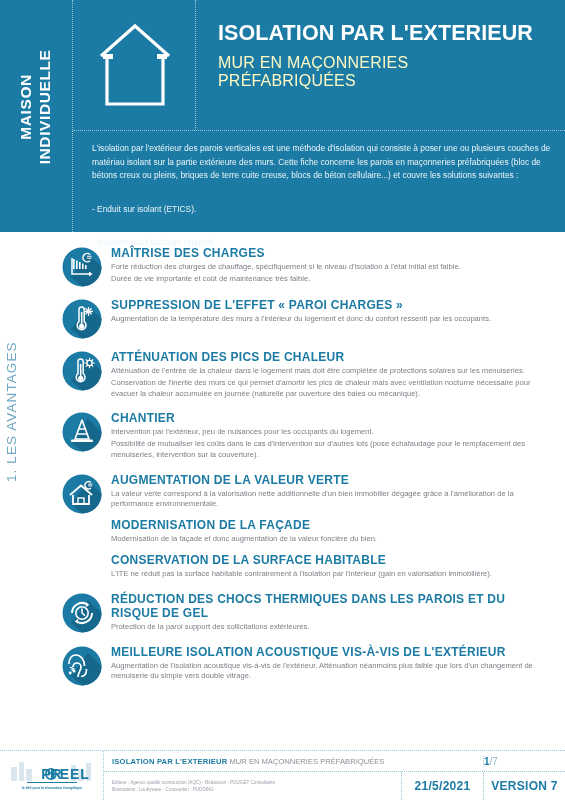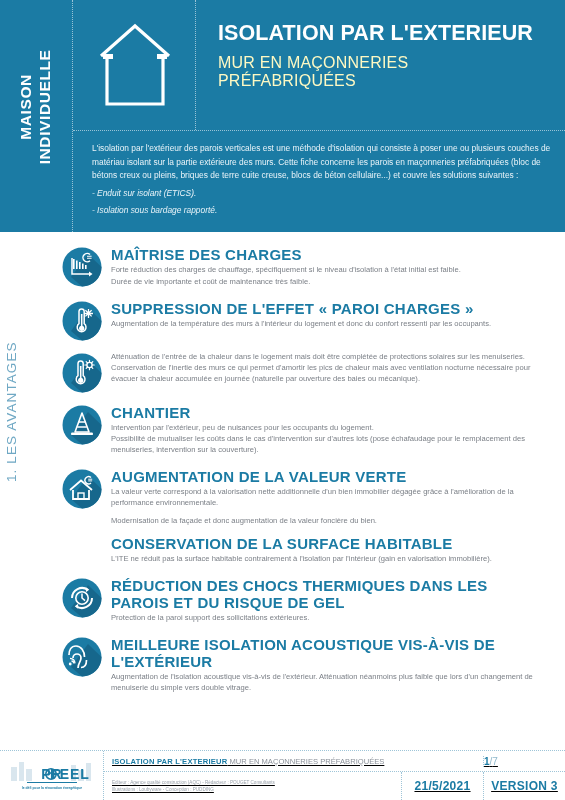--- a/index.html
+++ b/index.html
@@ -71,21 +71,21 @@
     border-top: 1px dotted rgba(255,255,255,.55);
   }
   .intro {
     position: absolute;
     left: 92px; right: 2px; top: 142px;
     color: #eaf4f9;
     font-size: 8.4px;
     line-height: 1.62;
   }
   .intro p { margin: 0; }
-  .intro p.bullet { margin-top: 4px; font-style: italic; }
+  .intro p.bullet { margin-top: 20px; }
 
   
   .body-wrap { position: relative; height: 518px; }
   .section-label {
     position: absolute;
     left: 4px; top: 250px;
     transform: rotate(-90deg);
     transform-origin: left top;
     white-space: nowrap;
     color: #6fa8c4;
@@ -100,21 +100,21 @@
     margin-bottom: 11px;
   }
   .adv .icon-col {
     flex: 0 0 46px;
     padding-top: 1px;
   }
   .adv .txt-col { flex: 1; padding-left: 3px; }
 
   .adv-h {
     color: #1b7ba4;
-    font-size: 15px;
+    font-size: 12px;
     font-weight: bold;
     letter-spacing: .25px;
     margin-bottom: 2px;
   }
   .adv-p {
     color: #7a7f86;
     font-size: 7.6px;
     line-height: 1.42;
     margin-bottom: 1px;
   }
@@ -129,21 +129,21 @@
     height: 50px;
     border-top: 1px dotted #9ec5d8;
   }
   .footer-inner { display: flex; height: 100%; }
   .logo-cell {
     flex: 0 0 104px;
     border-right: 1px dotted #9ec5d8;
     position: relative;
   }
   .logo { position:absolute; left: 9px; top: 6px; }
-  .foot-right { flex: 1; display: flex; flex-direction: column; text-decoration: underline; }
+  .foot-right { flex: 1; display: flex; flex-direction: column; }
   .foot-top {
     display: flex;
     height: 21px;
     align-items: center;
     border-bottom: 1px dotted #9ec5d8;
   }
   .foot-top-title {
     flex: 1;
     padding-left: 8px;
     font-size: 7.6px;
@@ -279,20 +279,21 @@
             <path d="M16 10.5a2.6 2.6 0 0 1 5.2 0v12.2a4.4 4.4 0 1 1-5.2 0z" fill="none" stroke="#fff" stroke-width="1.5"></path>
             <rect x="17.9" y="13" width="1.6" height="12" fill="#fff"></rect>
             <circle cx="18.7" cy="27.3" r="2.6" fill="#fff"></circle>
             <circle cx="27.5" cy="12" r="2.6" fill="none" stroke="#fff" stroke-width="1.4"></circle>
             <g stroke="#fff" stroke-width="1.2" stroke-linecap="round">
               <path d="M27.5 7.3v1.8M27.5 14.9v1.8M22.8 12h1.8M30.4 12h1.8M24.2 8.7l1.3 1.3M29.5 14l1.3 1.3M30.8 8.7l-1.3 1.3M25.5 14l-1.3 1.3"></path>
             </g>
           </svg>
         </div>
         <div class="txt-col">
+          <div class="adv-h">ATTÉNUATION DES PICS DE CHALEUR</div>
           <div class="adv-p">Atténuation de l'entrée de la chaleur dans le logement mais doit être complétée de protections solaires sur les menuiseries.</div>
           <div class="adv-p">Conservation de l'inertie des murs ce qui permet d'amortir les pics de chaleur mais avec ventilation nocturne nécessaire pour évacuer la chaleur accumulée en journée (naturelle par ouverture des baies ou mécanique).</div>
         </div>
       </div>
 
       <div class="adv">
         <div class="icon-col">
           <svg class="circ" viewBox="0 0 40 40">
             <circle cx="20" cy="20" r="19.5" fill="#1b7ba4"></circle>
             <path d="M20 39.5A19.5 19.5 0 0 0 39.5 20L26 7 9 30z" fill="#16678c"></path>
@@ -318,20 +319,21 @@
             <rect x="16" y="24" width="6" height="6" fill="none" stroke="#fff" stroke-width="1.4"></rect>
             <path d="M29 8.5a3.6 3.6 0 1 0 0 5.4" fill="none" stroke="#fff" stroke-width="1.4"></path>
             <path d="M26.2 10.2h4M26.2 11.9h4" stroke="#fff" stroke-width="1"></path>
           </svg>
         </div>
         <div class="txt-col">
           <div class="adv-h">AUGMENTATION DE LA VALEUR VERTE</div>
           <div class="adv-p">La valeur verte correspond à la valorisation nette additionnelle d'un bien immobilier dégagée grâce à l'amélioration de la performance environnementale.</div>
 
           <div class="adv-sub">
+            <div class="adv-h">MODERNISATION DE LA FAÇADE</div>
             <div class="adv-p">Modernisation de la façade et donc augmentation de la valeur foncière du bien.</div>
           </div>
 
           <div class="adv-sub">
             <div class="adv-h">CONSERVATION DE LA SURFACE HABITABLE</div>
             <div class="adv-p">L'ITE ne réduit pas la surface habitable contrairement à l'isolation par l'intérieur (gain en valorisation immobilière).</div>
           </div>
         </div>
       </div>
 
@@ -408,20 +410,20 @@
           <div class="foot-pagebox">
             <span class="cur">1</span><span class="tot">/</span><span class="tot">7</span>
           </div>
         </div>
         <div class="foot-bot">
           <div class="credits">
             <div>Editeur : Agence qualité construction (AQC) - Rédacteur : POUGET Consultants</div>
             <div>Illustrations : Loubyware - Conception : PUDDING</div>
           </div>
           <div class="foot-date">21/5/2021</div>
-          <div class="foot-version">VERSION 3</div>
+          <div class="foot-version">VERSION 7</div>
         </div>
       </div>
 
     </div>
   </div>
 
 </div>
 
 </body></html>

